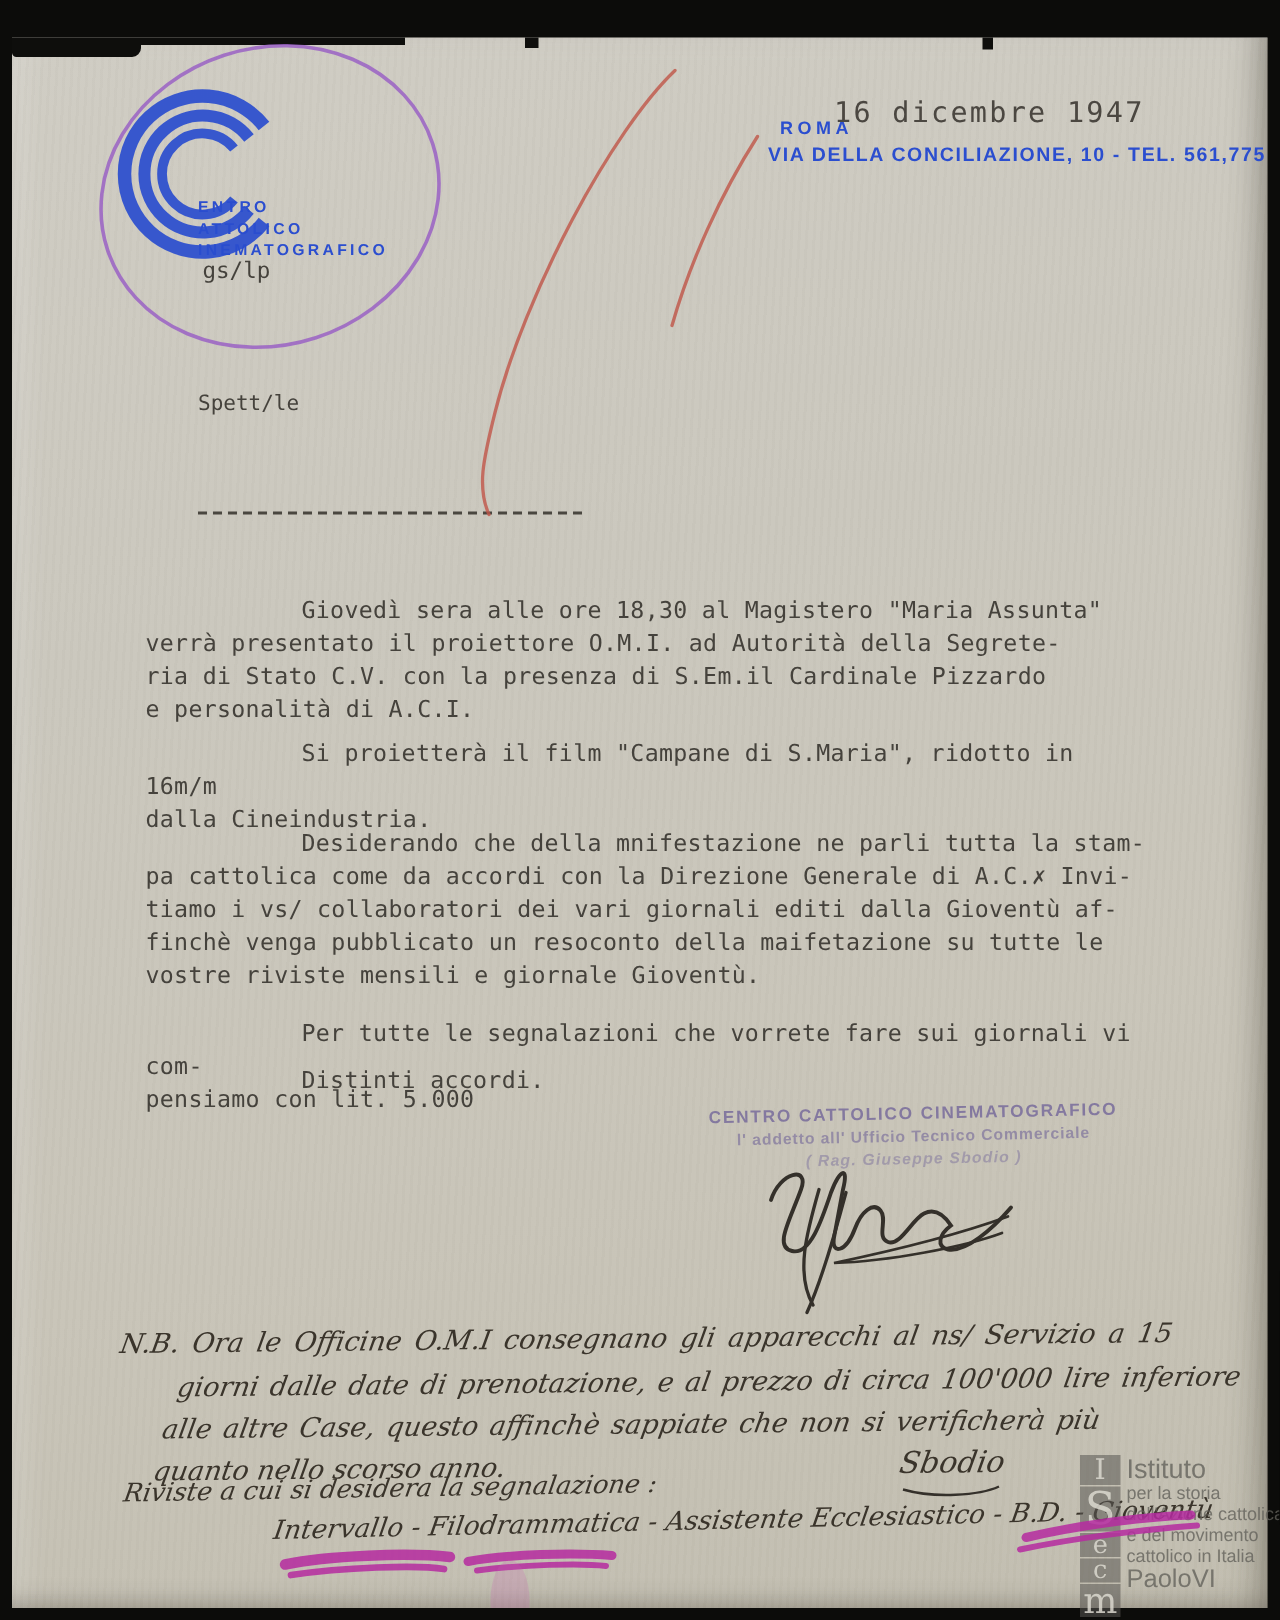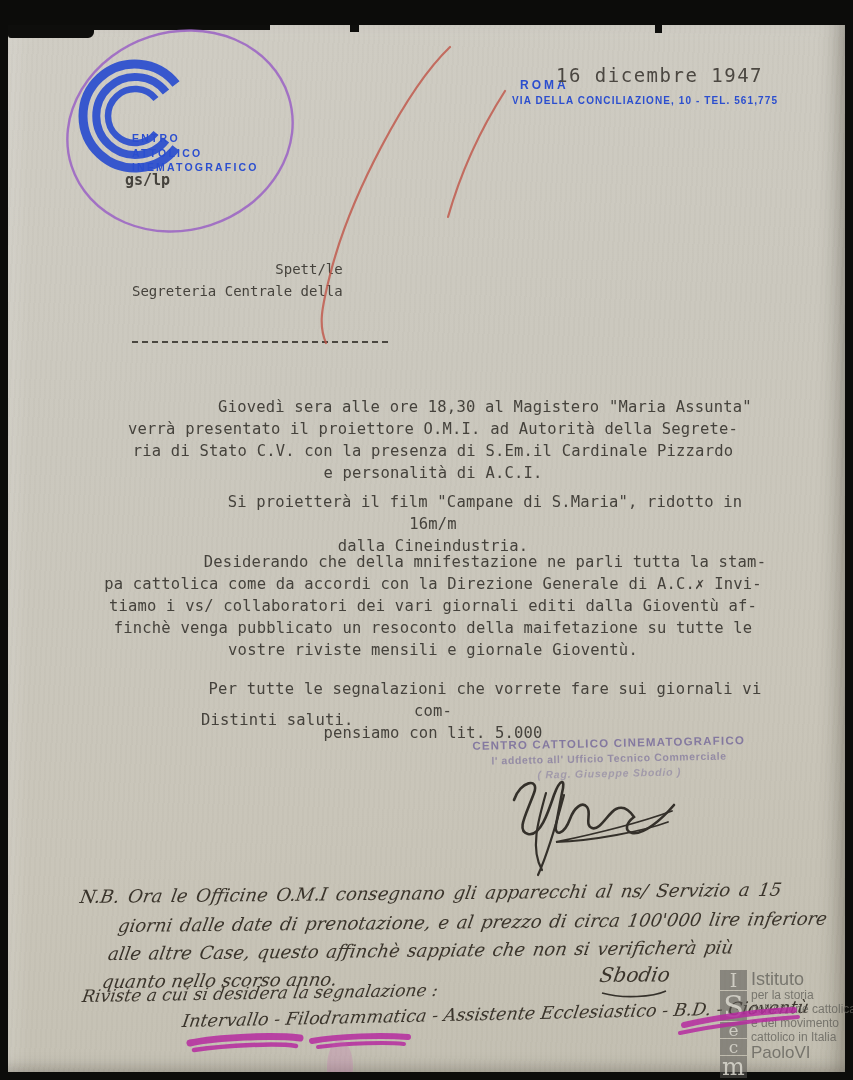--- a/index.html
+++ b/index.html
@@ -10,21 +10,21 @@
          box-shadow:inset -16px 0 20px -10px rgba(60,55,45,.38),
                     inset 0 -12px 16px -9px rgba(60,55,45,.28),
                     inset 12px 8px 24px -12px rgba(255,255,255,.35);}
   .grain{position:absolute;inset:0;pointer-events:none;opacity:.5;
          background:repeating-linear-gradient(93deg,rgba(120,115,100,.05) 0 2px,rgba(255,255,255,.04) 2px 5px);}
   .abs{position:absolute;}
   .notch{background:#0e0e0c;}
   .blue{color:#2b4ecf;font-family:"Liberation Sans",sans-serif;font-weight:bold;}
   .type{color:#45423c;font-family:"DejaVu Sans Mono",monospace;text-align:right;}
   .para{font-size:15.5px;line-height:22px;letter-spacing:.2px;white-space:pre-line;color:#45423c;
-        font-family:"DejaVu Sans Mono",monospace;text-align:center;}
+        font-family:"DejaVu Sans Mono",monospace;}
   .indent{text-indent:104px;}
   .hand{font-family:"DejaVu Serif",serif;font-style:italic;color:#3a342b;transform:skewX(-10deg) rotate(-.6deg);
         transform-origin:left top;white-space:nowrap;}
   .stampline{font-family:"Liberation Sans",sans-serif;font-weight:bold;text-align:center;
              text-transform:uppercase;}
   .wm{display:flex;align-items:flex-start;pointer-events:none;}
   .wm-tiles{display:flex;flex-direction:column;width:27px;}
   .wm-tile{background:rgba(88,86,82,.55);color:rgba(219,216,207,.85);
            font-family:"DejaVu Serif",serif;text-align:center;overflow:hidden;
            display:flex;align-items:center;justify-content:center;margin-bottom:1px;}
@@ -42,46 +42,45 @@
     <div class="abs notch" style="left:0;top:0;width:86px;height:13px;border-radius:0 0 6px 3px;"></div>
     <div class="abs notch" style="left:86px;top:0;width:176px;height:5px;"></div>
     <div class="abs notch" style="left:342px;top:0;width:9px;height:7px;"></div>
     <div class="abs notch" style="left:647px;top:0;width:7px;height:8px;"></div>
 
     <div class="abs blue" style="left:124px;top:106px;font-size:10.5px;letter-spacing:2.2px;line-height:14.5px;">
       <div>ENTRO</div>
       <div>ATTOLICO</div>
       <div>INEMATOGRAFICO</div>
     </div>
-    <div class="abs type" style="left:117px;top:146px;font-size:15px;font-weight:bold;">gs/lp</div>
+    <div class="abs type" style="left:127px;top:146px;font-size:15px;">gs/lp</div>
 
     <div class="abs blue" style="left:512px;top:53px;font-size:12px;letter-spacing:3px;">ROMA</div>
     <div class="abs type" style="left:548px;top:39px;font-size:19px;letter-spacing:1.5px;color:#4b4741;">16 dicembre 1947</div>
-    <div class="abs blue" style="left:504px;top:70px;font-size:10px;letter-spacing:1.1px;text-align:center;">VIA DELLA CONCILIAZIONE, 10 - TEL. 561,775</div>
+    <div class="abs blue" style="left:504px;top:70px;font-size:13px;letter-spacing:1.1px;text-align:center;">VIA DELLA CONCILIAZIONE, 10 - TEL. 561,775</div>
 
     <div class="abs type" style="left:124px;top:233px;font-size:14px;line-height:22px;">
       <div>Spett/le</div>
-      <div>Segreteria Centrale della</div>
     </div>
     <div class="abs" style="left:124px;top:316px;width:256px;border-bottom:2.5px dashed #4a4740;"></div>
 
     <div class="abs para indent" style="left:89px;top:371px;width:672px;">Giovedì sera alle ore 18,30 al Magistero "Maria Assunta"
 verrà presentato il proiettore O.M.I. ad Autorità della Segrete-
 ria di Stato C.V. con la presenza di S.Em.il Cardinale Pizzardo
 e personalità di A.C.I.</div>
     <div class="abs para indent" style="left:89px;top:466px;width:672px;">Si proietterà il film "Campane di S.Maria", ridotto in 16m/m
 dalla Cineindustria.</div>
     <div class="abs para indent" style="left:89px;top:526px;width:672px;">Desiderando che della mnifestazione ne parli tutta la stam-
 pa cattolica come da accordi con la Direzione Generale di A.C.✗ Invi-
 tiamo i vs/ collaboratori dei vari giornali editi dalla Gioventù af-
 finchè venga pubblicato un resoconto della maifetazione su tutte le
 vostre riviste mensili e giornale Gioventù.</div>
     <div class="abs para indent" style="left:89px;top:653px;width:672px;">Per tutte le segnalazioni che vorrete fare sui giornali vi com-
 pensiamo con lit. 5.000</div>
-    <div class="abs para" style="left:193px;top:684px;">Distinti saluti.</div>
+    <div class="abs para" style="left:193px;top:684px;">Distinti accordi.</div>
 
     <div class="abs" style="left:448px;top:711px;width:306px;transform:rotate(-1.2deg);">
       <div class="stampline" style="font-size:11.5px;letter-spacing:1.2px;line-height:15px;color:rgba(106,92,150,.72);">CENTRO CATTOLICO CINEMATOGRAFICO</div>
       <div class="stampline" style="font-size:10.5px;letter-spacing:.6px;line-height:15px;color:rgba(106,92,150,.55);text-transform:none;">l' addetto all' Ufficio Tecnico Commerciale</div>
       <div class="stampline" style="font-size:10.5px;letter-spacing:.8px;line-height:14px;color:rgba(106,92,150,.4);text-transform:none;font-style:italic;">( Rag. Giuseppe Sbodio )</div>
     </div>
 
     <div class="abs hand" style="left:74px;top:861px;font-size:18px;word-spacing:3px;">N.B.   Ora le Officine O.M.I consegnano gli apparecchi al ns/ Servizio a 15</div>
     <div class="abs hand" style="left:112px;top:890px;font-size:18px;word-spacing:2px;">giorni dalle date di prenotazione, e al prezzo di circa 100'000 lire inferiore</div>
     <div class="abs hand" style="left:102px;top:918px;font-size:18px;word-spacing:2px;">alle altre Case, questo affinchè sappiate che non si verificherà più</div>

